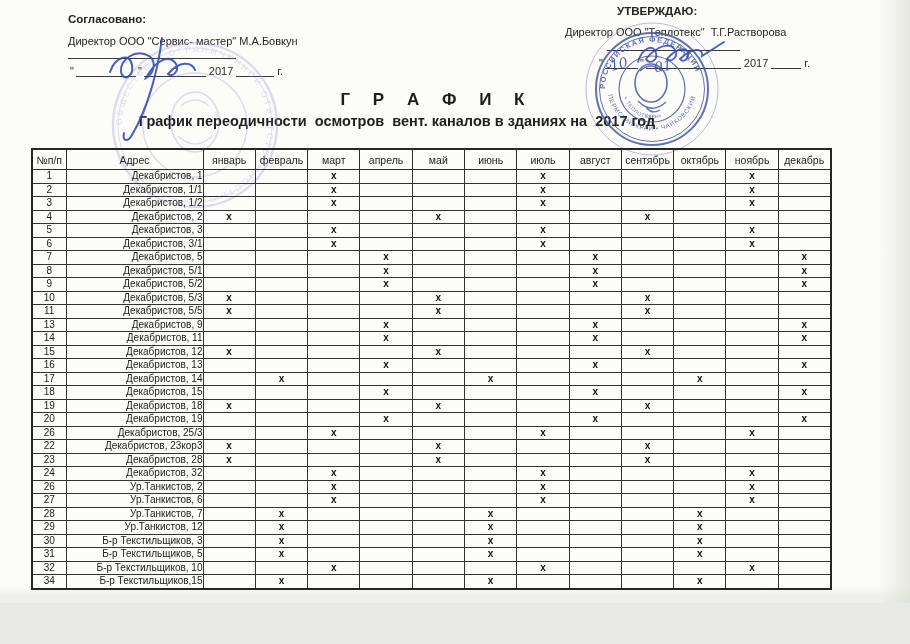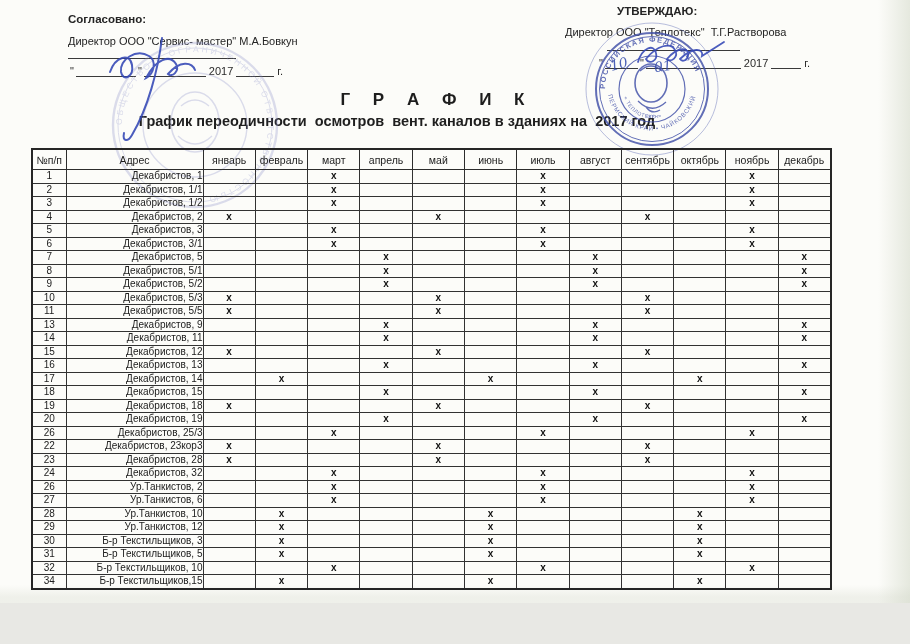--- a/index.html
+++ b/index.html
@@ -576,21 +576,21 @@
             <td class="mc"></td>
             <td class="mc">x</td>
             <td class="mc"></td>
             <td class="mc"></td>
             <td class="mc"></td>
             <td class="mc">x</td>
             <td class="mc"></td>
           </tr>
           <tr>
             <td class="num">28</td>
-            <td class="addr">Ур.Танкистов, 10</td>
+            <td class="addr">Ур.Танкистов, 7</td>
             <td class="mc"></td>
             <td class="mc">x</td>
             <td class="mc"></td>
             <td class="mc"></td>
             <td class="mc"></td>
             <td class="mc">x</td>
             <td class="mc"></td>
             <td class="mc"></td>
             <td class="mc"></td>
             <td class="mc">x</td>

